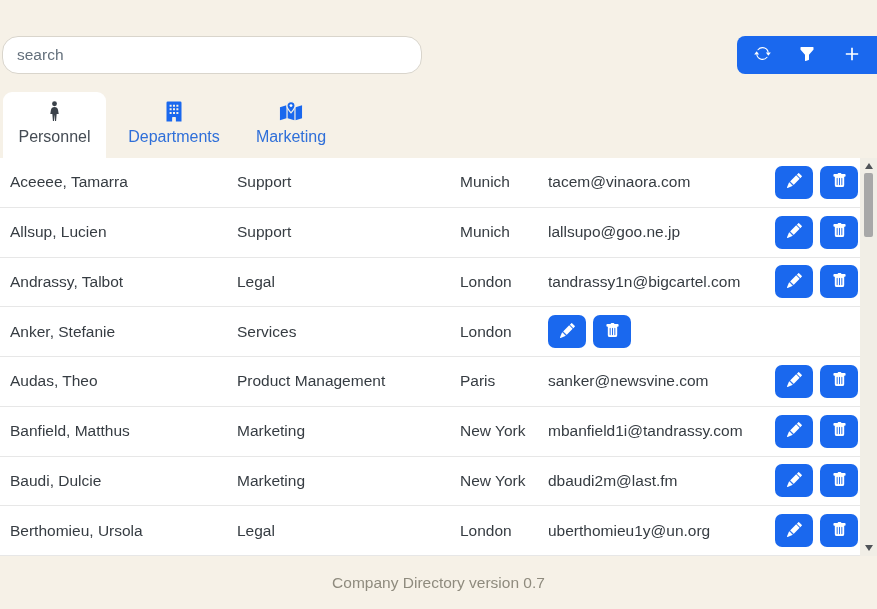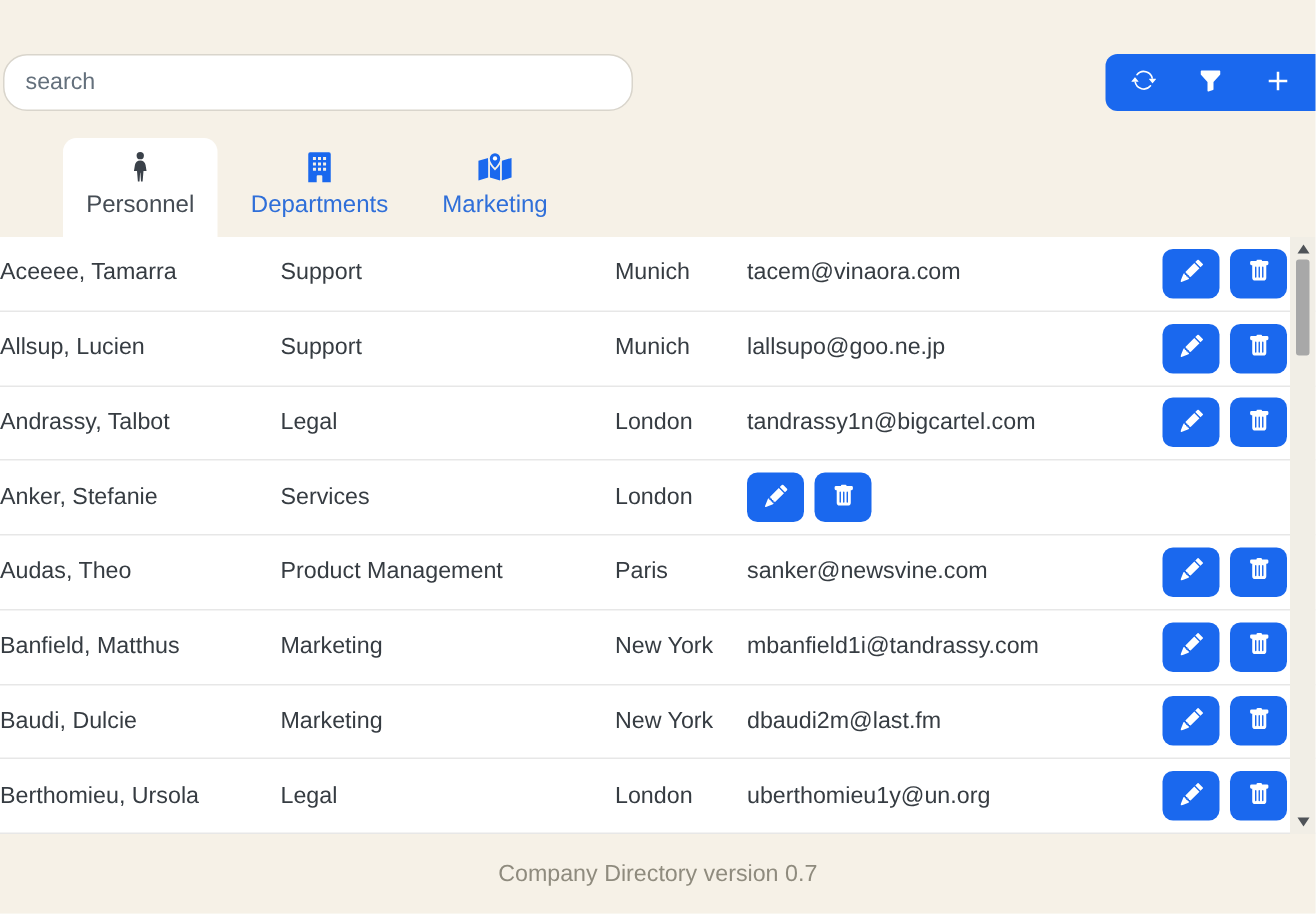--- a/index.html
+++ b/index.html
@@ -30,42 +30,42 @@
     position:absolute;top:36px;right:-10px;height:38px;width:150px;
     background:var(--accent);border-radius:8px;
     display:flex;align-items:center;justify-content:space-between;
     padding:0 24px 0 14px;
   }
   .tbtn{
     background:transparent;border:none;padding:0;margin:0;cursor:pointer;
     color:#fff;display:flex;align-items:center;justify-content:center;
     width:22px;height:22px;
   }
-  .tabs{position:absolute;left:3px;top:92px;height:66px;display:flex;margin-left:39px;}
+  .tabs{position:absolute;left:3px;top:92px;height:66px;display:flex;}
   .tab{
     display:flex;flex-direction:column;align-items:center;
     padding-top:7px;gap:5px;font-size:16px;cursor:pointer;
   }
   .tab .tab-icon{display:flex;align-items:center;justify-content:center;height:24px;}
   .tab.active{width:103px;background:#fff;border-radius:9px 9px 0 0;color:#454c54;}
   .tab.active .tab-icon{color:#3a4149;}
   .tab.inactive{color:var(--tablink);}
   .tab.inactive .tab-icon{color:var(--accent);}
   .tab.t2{margin-left:8px;width:120px;}
   .tab.t3{margin-left:10px;width:94px;}
   .table{position:relative;height:398px;background:#fff;}
   .rows{height:100%;display:flex;flex-direction:column;}
   .row{
     flex:1;display:flex;align-items:center;
     border-bottom:1px solid var(--border);
-    font-size:15.5px;
+    padding-left:10px;font-size:15.5px;
   }
   .c{white-space:nowrap;overflow:hidden;}
   .c.name{width:187px;}
-  .c.dept{width:223px;}
+  .c.dept{width:223px;margin-left:40px;}
   .c.city{width:88px;}
   .c.email{flex:1;}
   .actions{display:flex;gap:7px;padding-right:19px;}
   .ibtn{
     width:38px;height:33px;border:none;border-radius:7px;
     background:var(--accent);color:#fff;cursor:pointer;
     display:flex;align-items:center;justify-content:center;padding:0;
   }
   .scrollbar{
     position:absolute;top:0;right:0;width:17px;height:100%;

